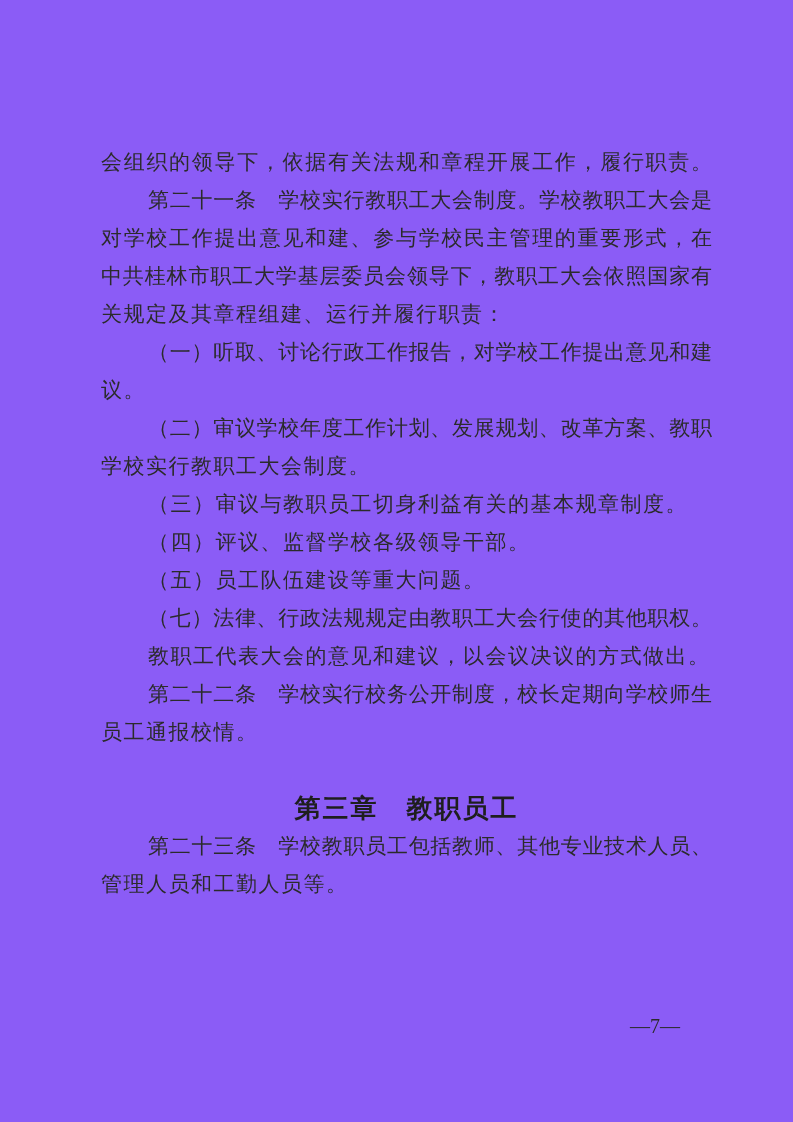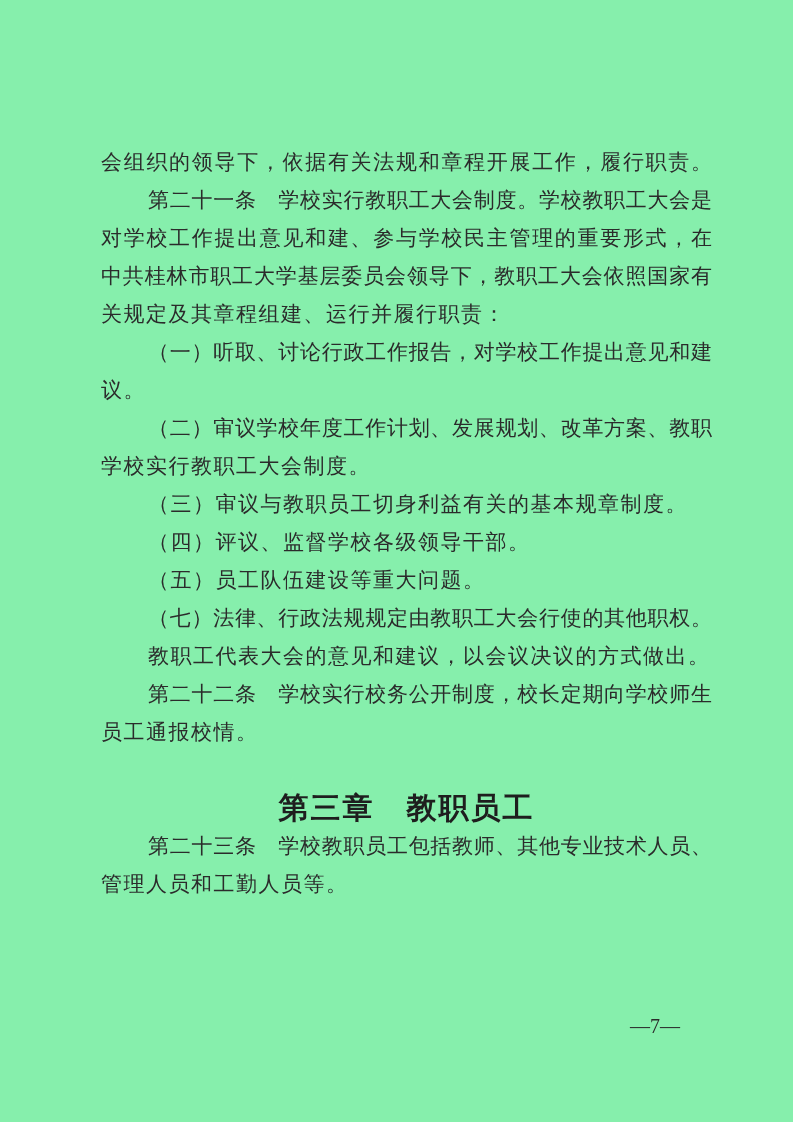--- a/index.html
+++ b/index.html
@@ -1,20 +1,20 @@
 <!DOCTYPE html>
 <html lang="zh"><head>
 <meta charset="utf-8">
 <style>
   html, body { margin: 0; padding: 0; background: #ffffff; }
   .page {
     position: relative;
     width: 793px;
     height: 1122px;
-    background: #86efac;
+    background: #8b5cf6;
     overflow: hidden;
     font-family: "Liberation Serif", serif;
     color: #2b2b2b;
   }
   .text-block {
     position: absolute;
     left: 101px;
     top: 143px;
     width: 611px;
   }
@@ -34,21 +34,21 @@
     text-justify: inter-character;
     overflow: hidden;
   }
   .ln.blank { height: 38px; }
   .chapter-heading {
     height: 38px;
     line-height: 38px;
     text-align: center;
     font-family: "Liberation Sans", sans-serif;
     font-weight: bold;
-    font-size: 30px;
+    font-size: 26px;
     letter-spacing: 2px;
     color: #1e1e1e;
   }
   .page-number {
     position: absolute;
     left: 630px;
     top: 1012px;
     height: 28px;
     line-height: 28px;
     font-size: 20px;

